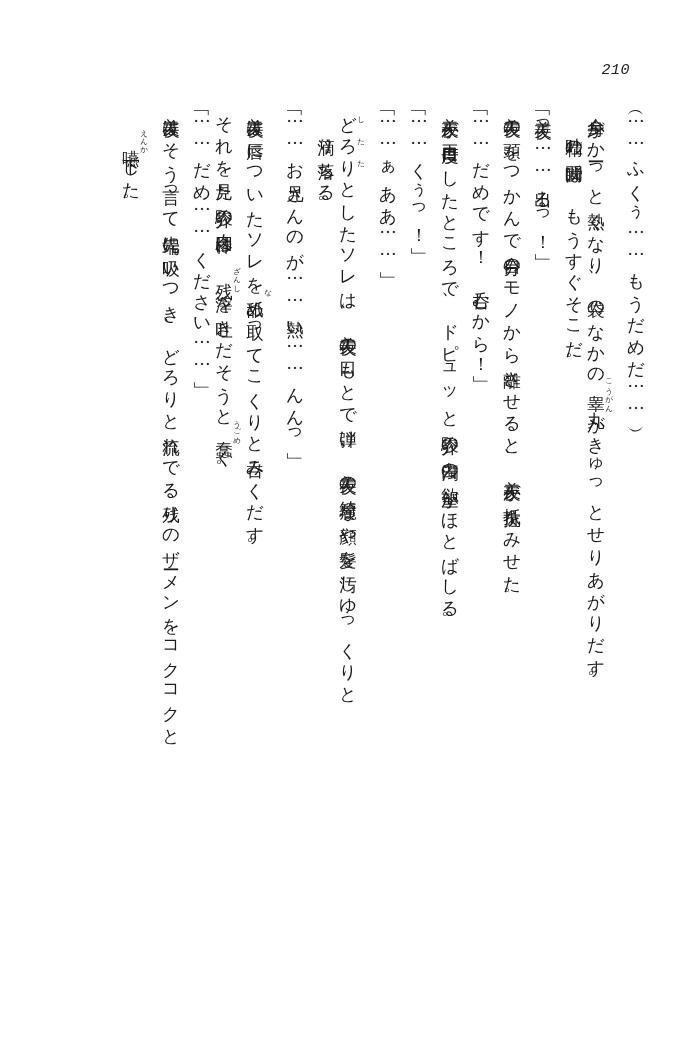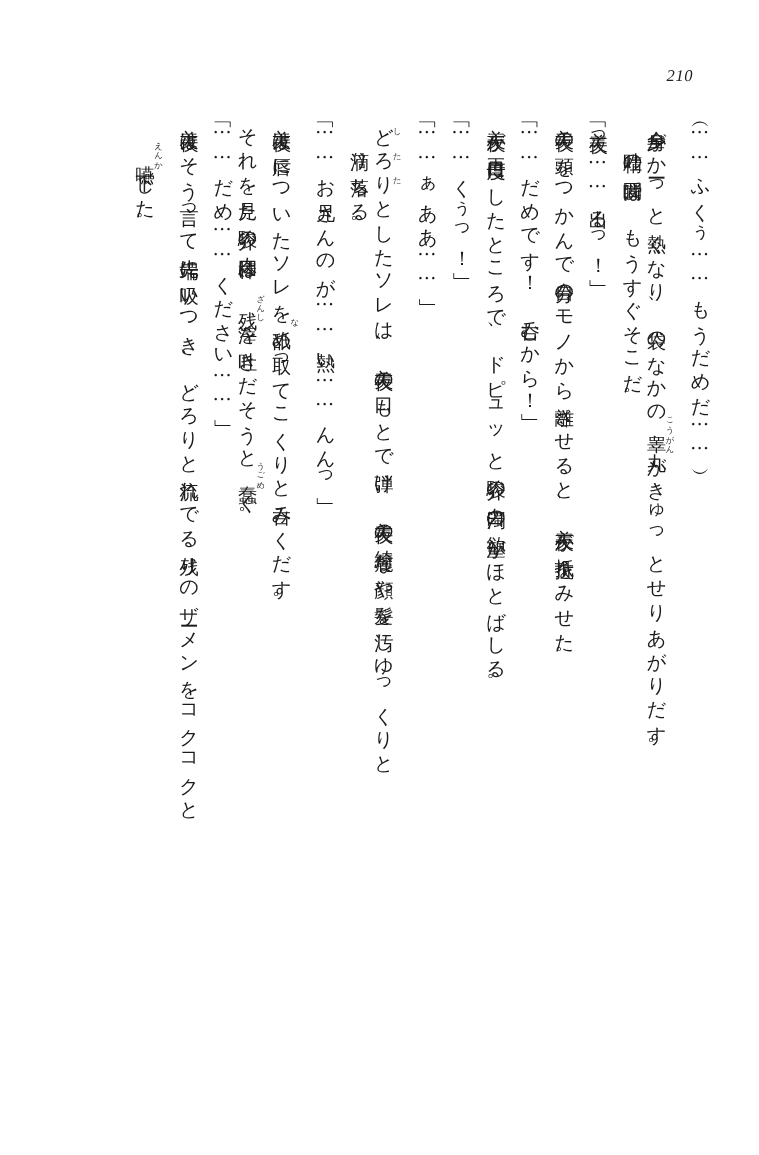--- a/index.html
+++ b/index.html
@@ -17,21 +17,21 @@
   }
   .page {
     position: absolute;
     inset: 0;
     background: #ffffff;
   }
   .page-number {
     position: absolute;
     top: 62px;
     right: 60px;
-    font-family: Liberation Serif, serif;
+    font-family: Liberation Mono, monospace;
     font-style: italic;
     font-size: 15px;
     color: #222;
     letter-spacing: 0.5px;
   }
   .body-area {
     position: absolute;
     top: 104px;
     left: 46px;
     right: 46px;

